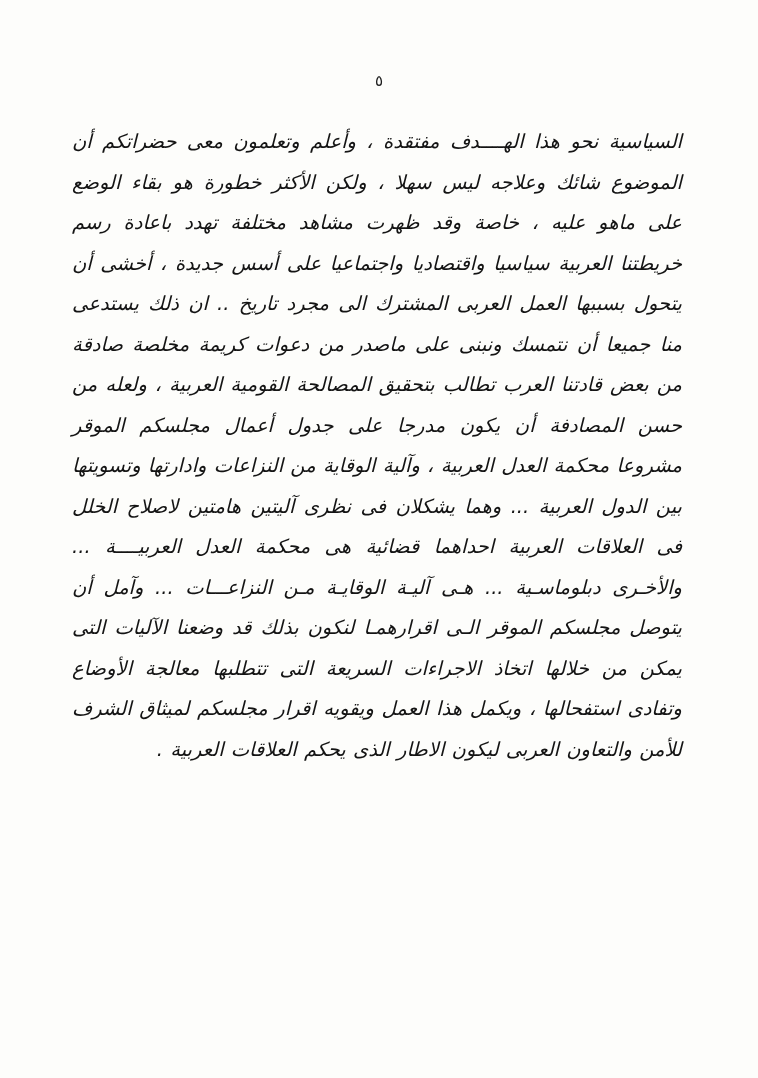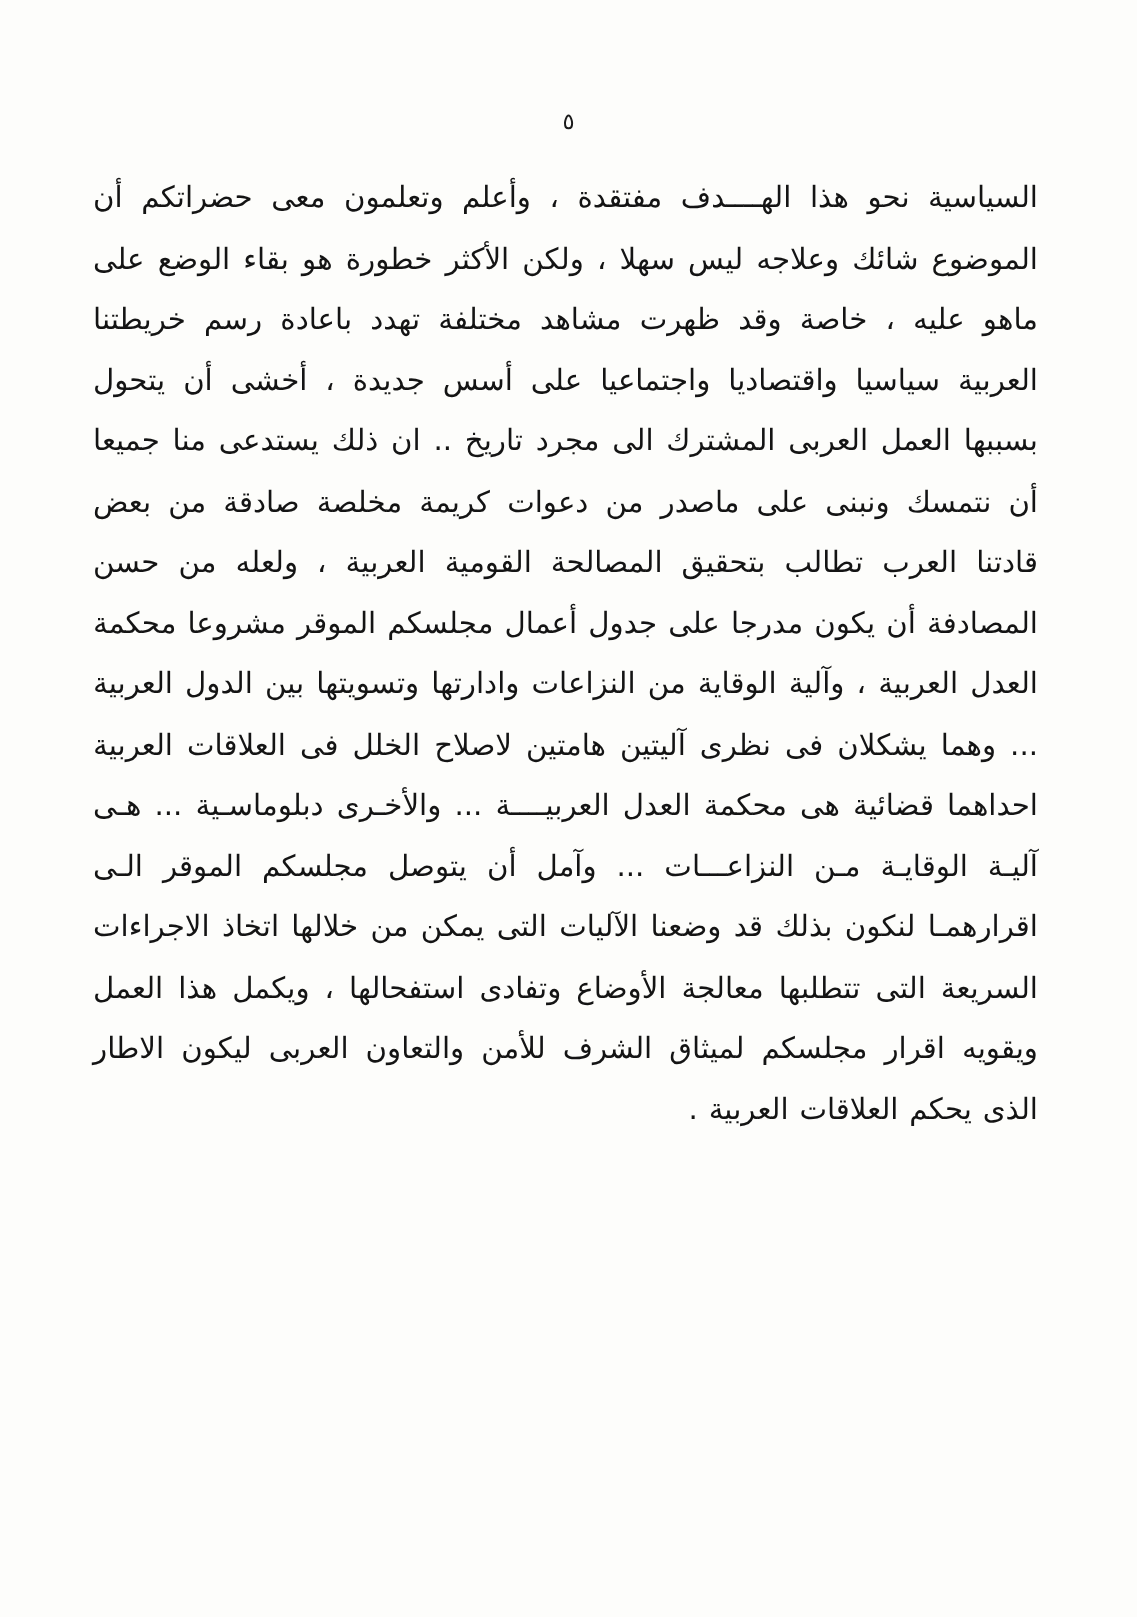--- a/index.html
+++ b/index.html
@@ -38,23 +38,24 @@
     direction: rtl;
     text-align: justify;
     text-justify: inter-word;
     font-size: 19.5px;
     line-height: 40.5px;
     color: #141414;
     letter-spacing: 0px;
     word-spacing: 1px;
   }
   .body-text p {
-    margin: 0;
+    margin: 10px;
     text-align: justify;
     text-align-last: right;
+    font-style: italic;
   }
 </style>
 </head>
 <body>
 
 <div class="page">
 
   <div class="page-number">٥</div>
 
   <div class="body-text">

